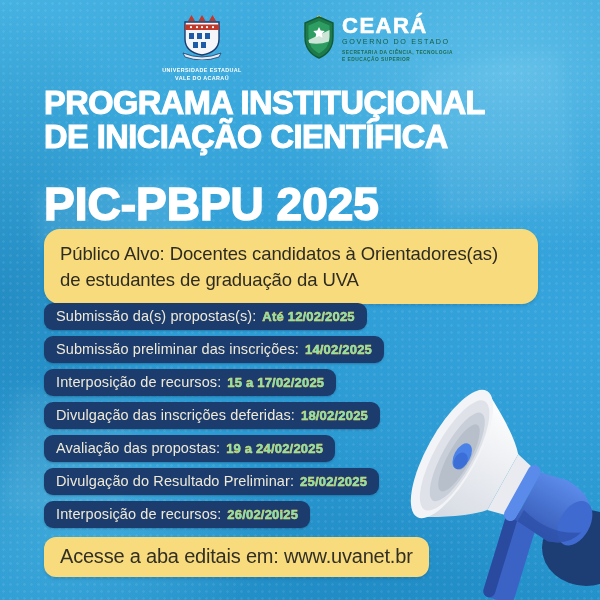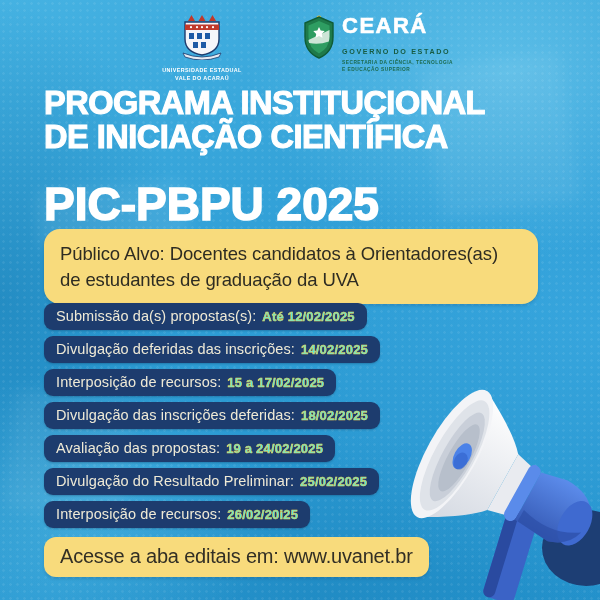--- a/index.html
+++ b/index.html
@@ -33,21 +33,21 @@
     position:absolute;top:12px;left:0;right:0;z-index:2;
     display:flex;justify-content:center;align-items:flex-start;gap:46px;
   }
   .uva-logo{display:flex;flex-direction:column;align-items:center;width:110px;}
   .uva-text{margin-top:2px;color:#ffffff;font-size:5.4px;font-weight:700;
     letter-spacing:.4px;text-align:center;line-height:1.5;text-transform:uppercase;}
   .ceara-logo{display:flex;align-items:flex-start;gap:7px;margin-top:3px;}
   .ceara-txt{display:flex;flex-direction:column;}
   .ceara-title{color:#ffffff;font-size:22px;font-weight:800;letter-spacing:1.5px;line-height:1;
     -webkit-text-stroke:.6px #fff;}
-  .ceara-sub{color:#175c43;font-size:7.2px;font-weight:700;letter-spacing:1.6px;margin-top:10px;}
+  .ceara-sub{color:#175c43;font-size:7.2px;font-weight:400;letter-spacing:1.6px;margin-top:0;}
   .ceara-dept{color:#1c6a4e;font-size:4.8px;font-weight:700;letter-spacing:.5px;margin-top:3px;line-height:1.5;}
 
   .title-block{position:absolute;left:44px;top:86px;z-index:2;color:#ffffff;}
   .title-line{font-size:32.5px;font-weight:800;line-height:1.06;letter-spacing:-.5px;
     -webkit-text-stroke:1.1px #ffffff;}
   .title-big{font-size:46px;font-weight:800;letter-spacing:0;margin-top:22px;
     -webkit-text-stroke:1.6px #ffffff;}
 
   .audience-box{
     position:absolute;left:44px;top:229px;z-index:2;width:462px;
@@ -141,21 +141,21 @@
 <div class="audience-box">
   <span>Público Alvo: Docentes candidatos à Orientadores(as) de estudantes de graduação da UVA</span>
 </div>
 
 <div class="schedule">
   <div class="sched-row">
     <span class="sched-label">Submissão da(s) propostas(s):</span>
     <span class="sched-date">Até 12/02/2025</span>
   </div>
   <div class="sched-row">
-    <span class="sched-label">Divulgação deferidas das inscrições:</span>
+    <span class="sched-label">Submissão preliminar das inscrições:</span>
     <span class="sched-date">14/02/2025</span>
   </div>
   <div class="sched-row">
     <span class="sched-label">Interposição de recursos:</span>
     <span class="sched-date">15 a 17/02/2025</span>
   </div>
   <div class="sched-row">
     <span class="sched-label">Divulgação das inscrições deferidas:</span>
     <span class="sched-date">18/02/2025</span>
   </div>

